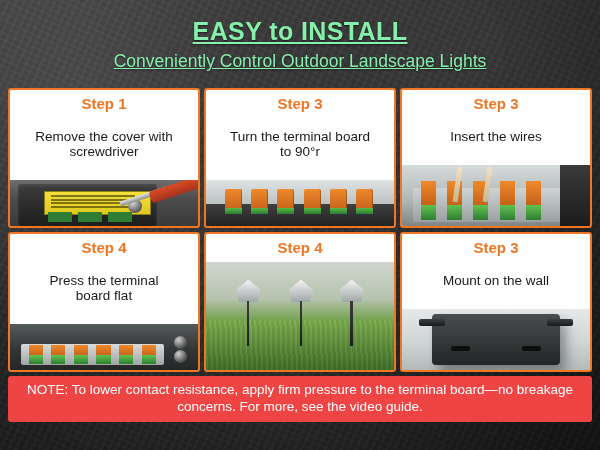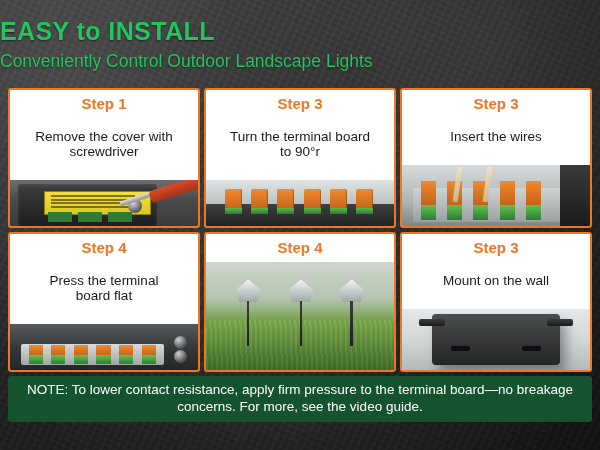--- a/index.html
+++ b/index.html
@@ -37,23 +37,24 @@
     position: absolute;
     inset: 0;
     background:
       radial-gradient(ellipse at 30% 30%, rgba(0,0,0,0) 40%, rgba(0,0,0,0.35) 100%);
   }
 
   .header {
     position: absolute;
     top: 0; left: 0; right: 0;
     height: 86px;
-    text-align: left;
-    color: #22c55e;
+    text-align: center;
+    color: #86efac;
     z-index: 3;
+    text-decoration: underline;
   }
   .title {
     margin: 0;
     padding-top: 18px;
     font-size: 25px;
     font-weight: bold;
     letter-spacing: 0.4px;
     line-height: 1.05;
     text-shadow: 0 1px 2px rgba(0,0,0,0.55);
   }
@@ -349,21 +350,21 @@
     background: #0d0e0e;
     border-radius: 2px;
   }
 
   .note {
     position: absolute;
     left: 8px;
     right: 8px;
     top: 376px;
     height: 46px;
-    background: #14532d;
+    background: #ef4444;
     border-radius: 3px;
     color: #ffffff;
     display: flex;
     align-items: center;
     justify-content: center;
     text-align: center;
     padding: 0 10px;
     box-sizing: border-box;
     z-index: 3;
   }

